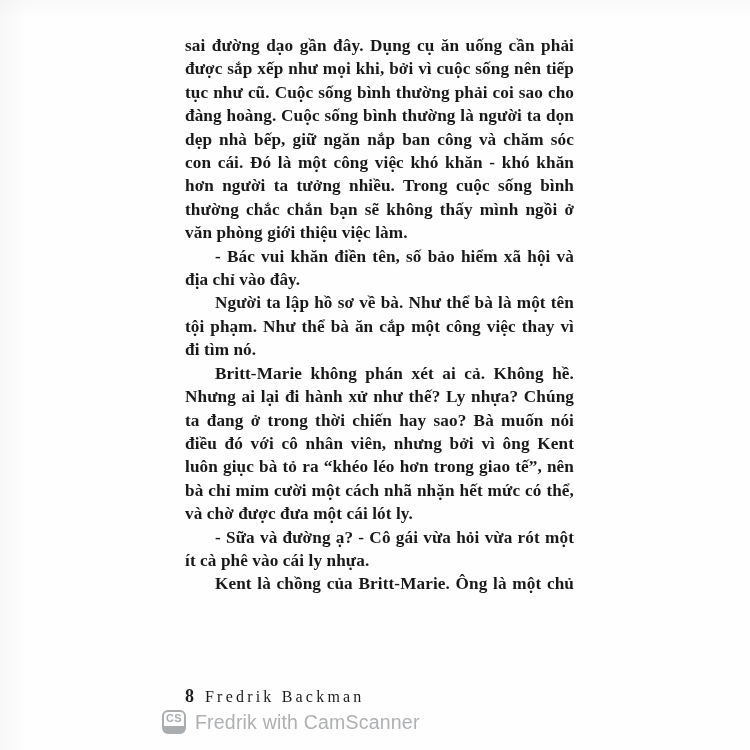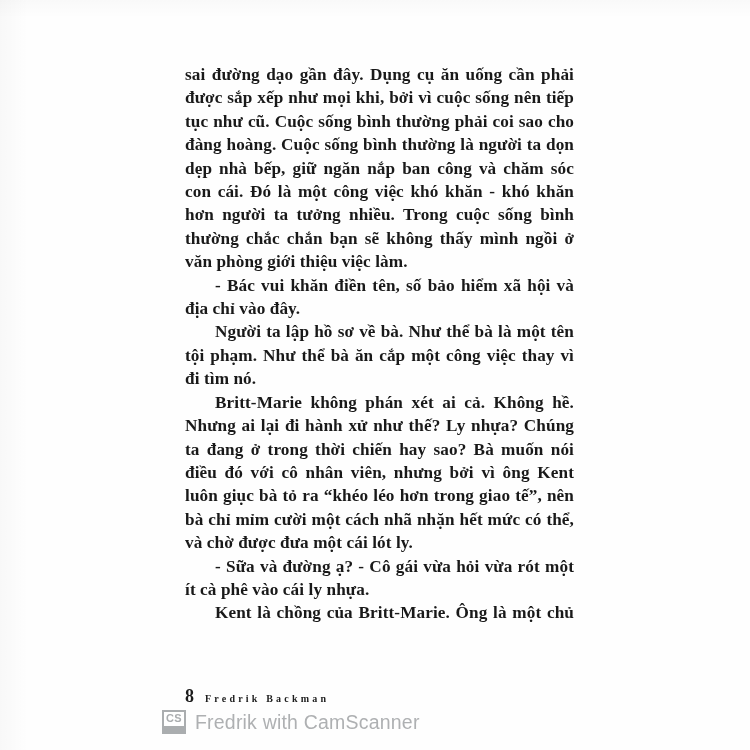--- a/index.html
+++ b/index.html
@@ -27,21 +27,20 @@
     left: 185px;
     top: 34px;
     width: 389px;
     font-family: "Liberation Serif", serif;
     font-size: 17.2px;
     line-height: 23.4px;
     font-weight: 600;
     color: #191919;
     text-align: justify;
     letter-spacing: 0.1px;
-    margin-top: 29px;
   }
   .text-block p {
     margin: 0;
     padding: 0;
   }
   .text-block p.indent {
     text-indent: 30px;
   }
   .text-block p.force-justify {
     text-align-last: justify;
@@ -54,38 +53,38 @@
     align-items: baseline;
     color: #1c1c1c;
   }
   .pagenum {
     font-family: "Liberation Serif", serif;
     font-size: 18px;
     font-weight: 600;
   }
   .author {
     font-family: "Liberation Serif", serif;
-    font-size: 10px;
-    font-weight: 700;
+    font-size: 16px;
+    font-weight: 400;
     letter-spacing: 3.2px;
     margin-left: 11px;
   }
   .watermark {
     position: absolute;
     left: 162px;
     top: 710px;
     display: flex;
     align-items: center;
   }
   .cs-badge {
     width: 24px;
     height: 24px;
     box-sizing: border-box;
     border: 2.5px solid #aaadaf;
-    border-radius: 0;
+    border-radius: 6px;
     background: linear-gradient(to bottom, #ffffff 0px, #ffffff 14px, #aaadaf 14px);
     display: flex;
     justify-content: center;
     align-items: flex-start;
     overflow: hidden;
   }
   .cs-badge .cs-text {
     font-family: "Liberation Sans", sans-serif;
     font-size: 11px;
     font-weight: 700;

